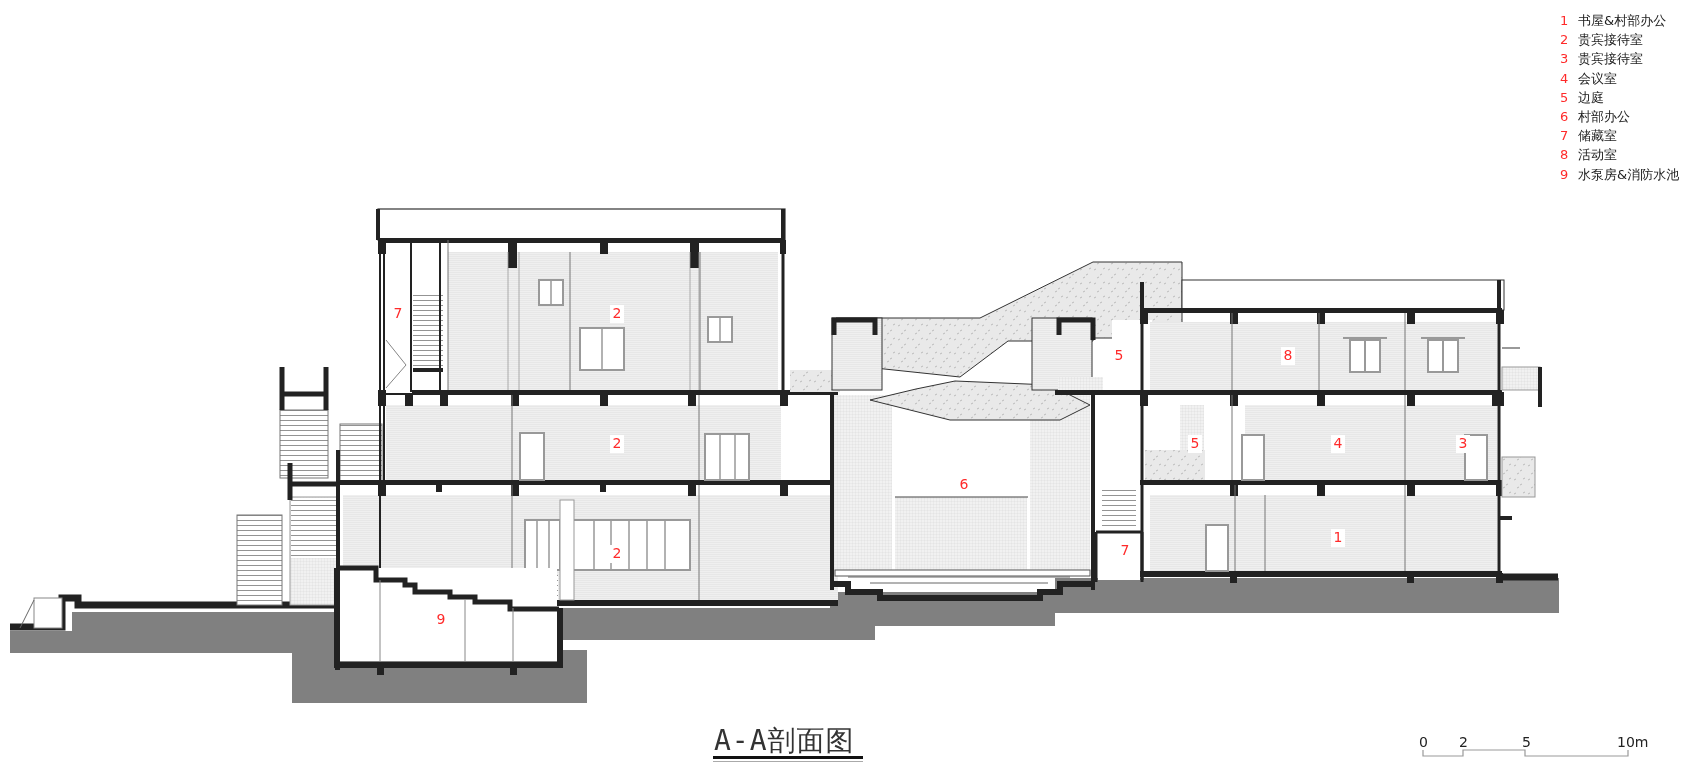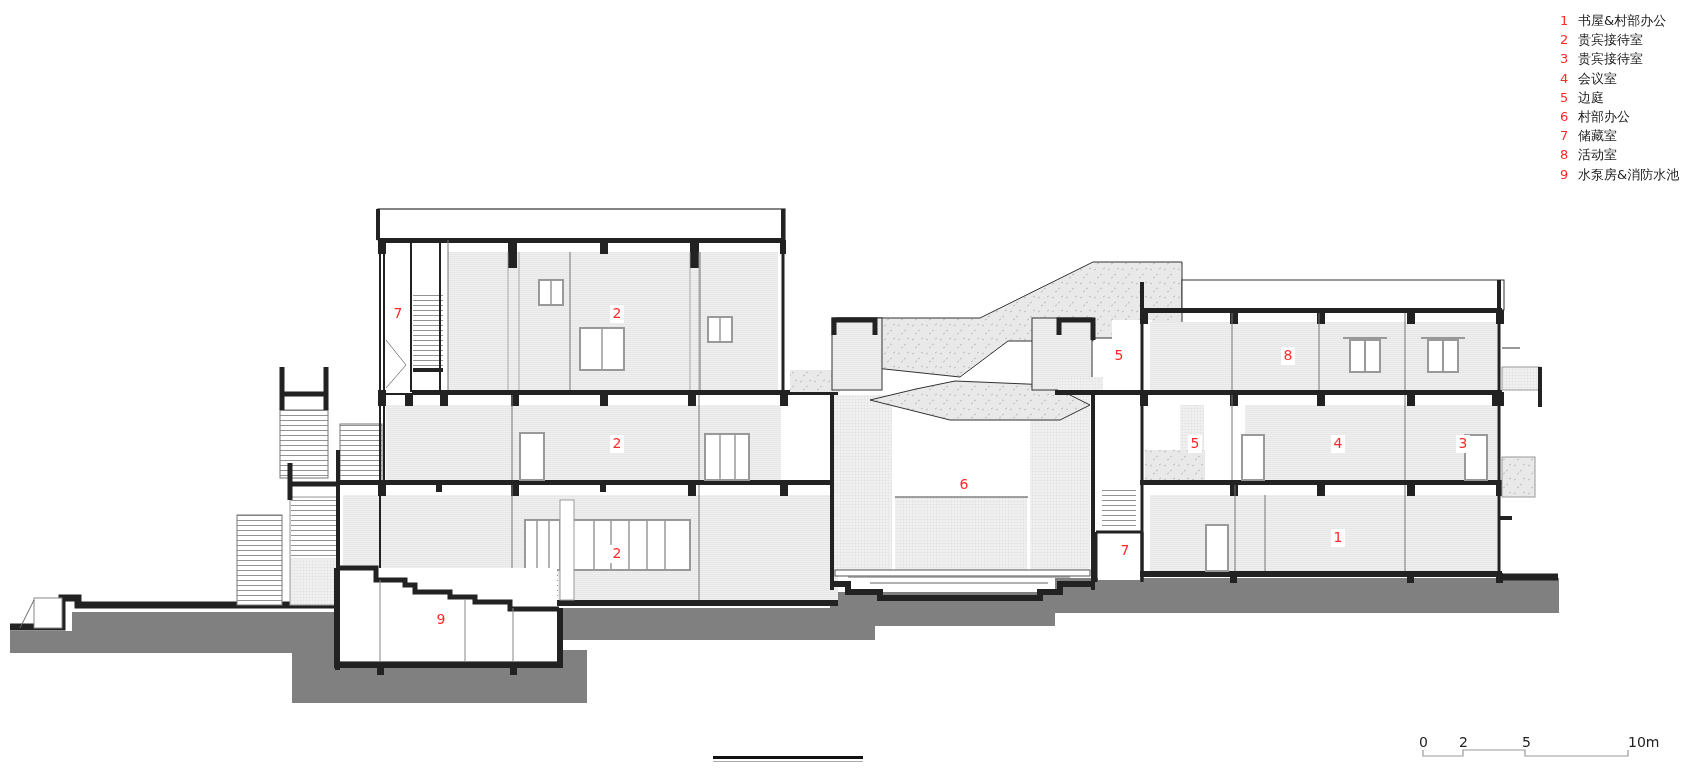--- a/index.html
+++ b/index.html
@@ -281,22 +281,23 @@
       <div class="legend-row">
         <span class="legend-num">8</span>
         <span>活动室</span>
       </div>
       <div class="legend-row">
         <span class="legend-num">9</span>
         <span>水泵房&amp;消防水池</span>
       </div>
     </div>
 
+  <div class="title">A-A剖面图</div>
   <div class="title-rule1"></div>
   <div class="title-rule2"></div>
 
   <div class="scale">
     <span style="left:19px">0</span>
     <span style="left:59px">2</span>
     <span style="left:122px">5</span>
-    <span style="left:228px">10m</span>
+    <span style="left:217px">10m</span>
   </div>
 </div>
 
 </body></html>

